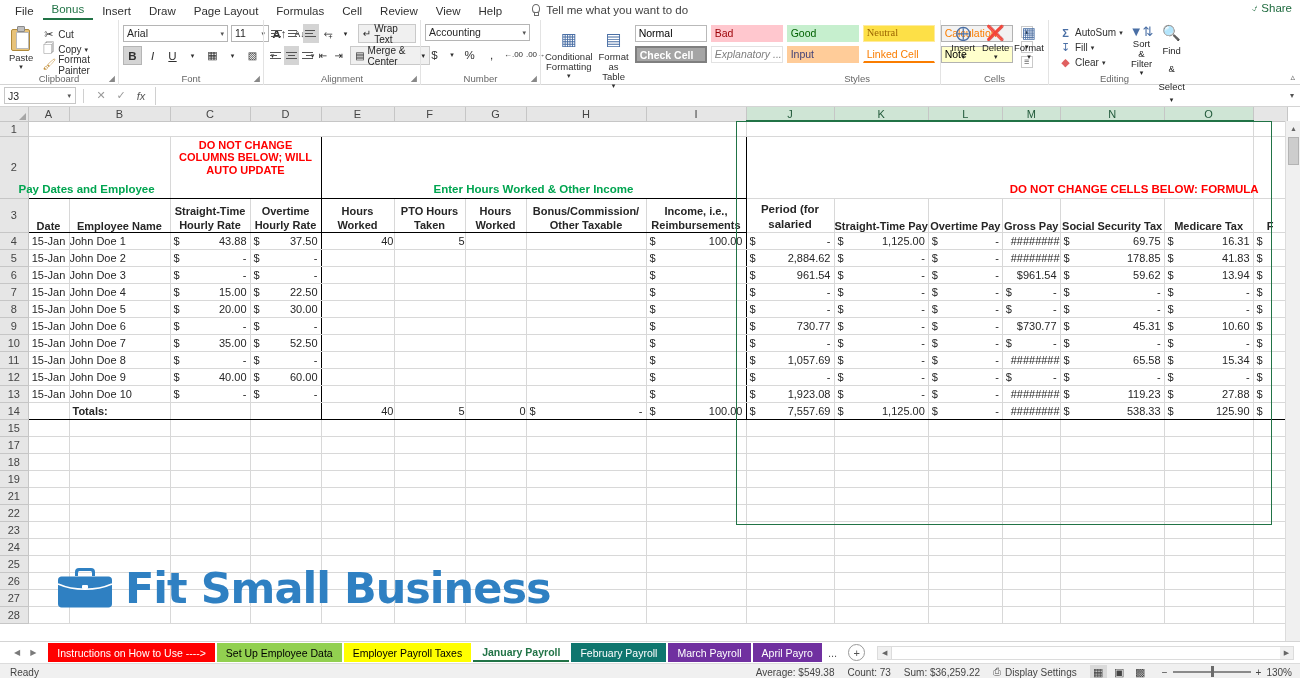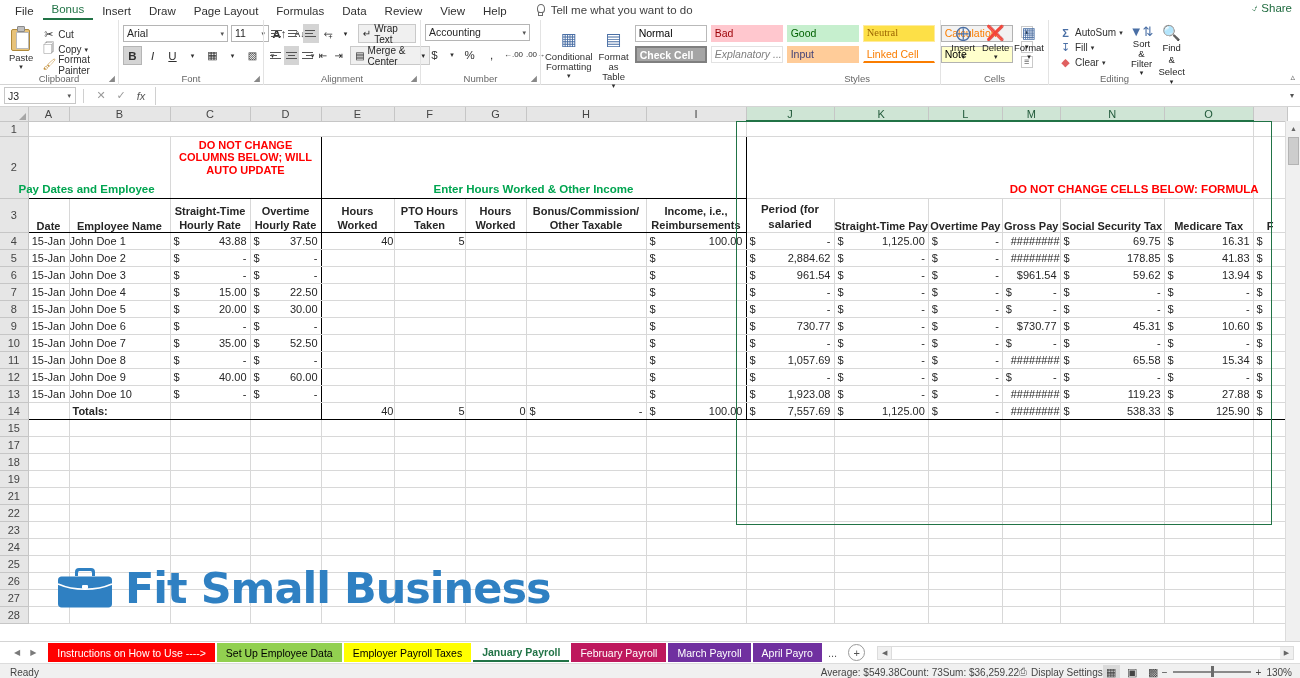--- a/index.html
+++ b/index.html
@@ -117,39 +117,39 @@
   .stab.act{ background:#fff; font-weight:bold; color:#217346; border-bottom:2px solid #217346;}
   .plus{ width:17px;height:17px;border-radius:50%;border:1px solid #9a9a9a;display:flex;align-items:center;justify-content:center;font-size:11px;color:#555;margin-left:7px;}
   .hsb{ flex:1; height:14px; margin:0 6px 0 12px; background:#f0f0f0; border:1px solid #dcdcdc; display:flex; align-items:center;}
   .hsb .lft{ width:13px;text-align:center;font-size:7px;color:#666;}
   .hsb .track{ flex:1; height:12px; background:#fff; border-left:1px solid #dcdcdc;}
   .hsb .rgt{ width:13px;text-align:center;font-size:7px;color:#666;}
 
   
   .status{ height:17px; display:flex; align-items:center; background:#f0f0f0; border-top:1px solid #dcdcdc; font-size:10px; color:#444;}
   .st-left{ padding-left:10px; }
-  .st-right{ margin-left:auto; display:flex; align-items:center; padding-right:8px;}
+  .st-right{ margin-left:auto; display:flex; align-items:center; gap:13px; padding-right:8px;}
   .vbtn{ width:17px;height:15px;display:flex;align-items:center;justify-content:center;}
   .vbtn.on{background:#dadada;}
   .zslide{ display:flex; align-items:center; gap:5px;}
   .ztrack{ width:78px;height:1.5px;background:#8a8a8a;position:relative;}
   .zthumb{ position:absolute; left:38px; top:-5px; width:3px;height:11px;background:#6b6b6b;}
 </style>
 </head>
 <body>
 
 <div class="titlebar">
   <div class="tabs">
     <div class="tab">File</div>
     <div class="tab active">Bonus</div>
     <div class="tab">Insert</div>
     <div class="tab">Draw</div>
     <div class="tab">Page Layout</div>
     <div class="tab">Formulas</div>
-    <div class="tab">Data</div>
+    <div class="tab">Cell</div>
     <div class="tab">Review</div>
     <div class="tab">View</div>
     <div class="tab">Help</div>
   </div>
   <div class="tellme">
     <span class="bulb"></span>
     <span>Tell me what you want to do</span>
   </div>
   <div class="share">
     <span style="font-size:10px;">⍻</span>
@@ -415,21 +415,21 @@
           <span style="font-size:7px;">▾</span>
         </div>
       </div>
       <div class="cellbtn" style="width:34px;">
         <span class="ic" style="font-size:13px;color:#4a6fa5;">▼⇅</span>
         <span style="text-align:center;line-height:10px;">Sort &amp; Filter</span>
         <span style="font-size:7px;">▾</span>
       </div>
       <div class="cellbtn" style="width:34px;">
         <span class="ic" style="font-size:15px;color:#4a6fa5;">🔍</span>
-        <span style="text-align:center;line-height:12px;">Find &amp; Select</span>
+        <span style="text-align:center;line-height:18px;">Find &amp; Select</span>
         <span style="font-size:7px;">▾</span>
       </div>
     </div>
     <div class="glabel">Editing</div>
   </div>
 
   <div style="position:absolute;right:5px;bottom:2px;font-size:9px;color:#666;">▵</div>
 </div>
 
 <div class="fbar">
@@ -1493,21 +1493,21 @@
 <div class="sheetbar">
   <div class="navarrows">
     <span>◀</span>
     <span>▶</span>
   </div>
   <div id="sheettabs" style="display:flex;align-items:center;">
       <div class="stab" style="background: rgb(255, 0, 0); color: rgb(255, 255, 255);">Instructions on How to Use ----&gt;</div>
       <div class="stab" style="background: rgb(146, 208, 80); color: rgb(0, 0, 0);">Set Up Employee Data</div>
       <div class="stab" style="background: rgb(255, 255, 0); color: rgb(0, 0, 0); text-align: right;">Employer Payroll Taxes</div>
       <div class="stab act" style="background: rgb(255, 255, 255); color: rgb(33, 115, 70); font-weight: bold;">January Payroll</div>
-      <div class="stab" style="background: #be185d; color: rgb(255, 255, 255);">February Payroll</div>
+      <div class="stab" style="background: #0f766e; color: rgb(255, 255, 255);">February Payroll</div>
       <div class="stab" style="background: rgb(112, 48, 160); color: rgb(255, 255, 255);">March Payroll</div>
       <div class="stab" style="background: rgb(112, 48, 160); color: rgb(255, 255, 255);">April Payro</div>
     </div>
   <span style="font-size:11px;color:#555;margin:0 4px;">...</span>
   <div class="plus">+</div>
   <div class="hsb">
     <div class="lft">◀</div>
     <div class="track"></div>
     <div class="rgt">▶</div>
   </div>

